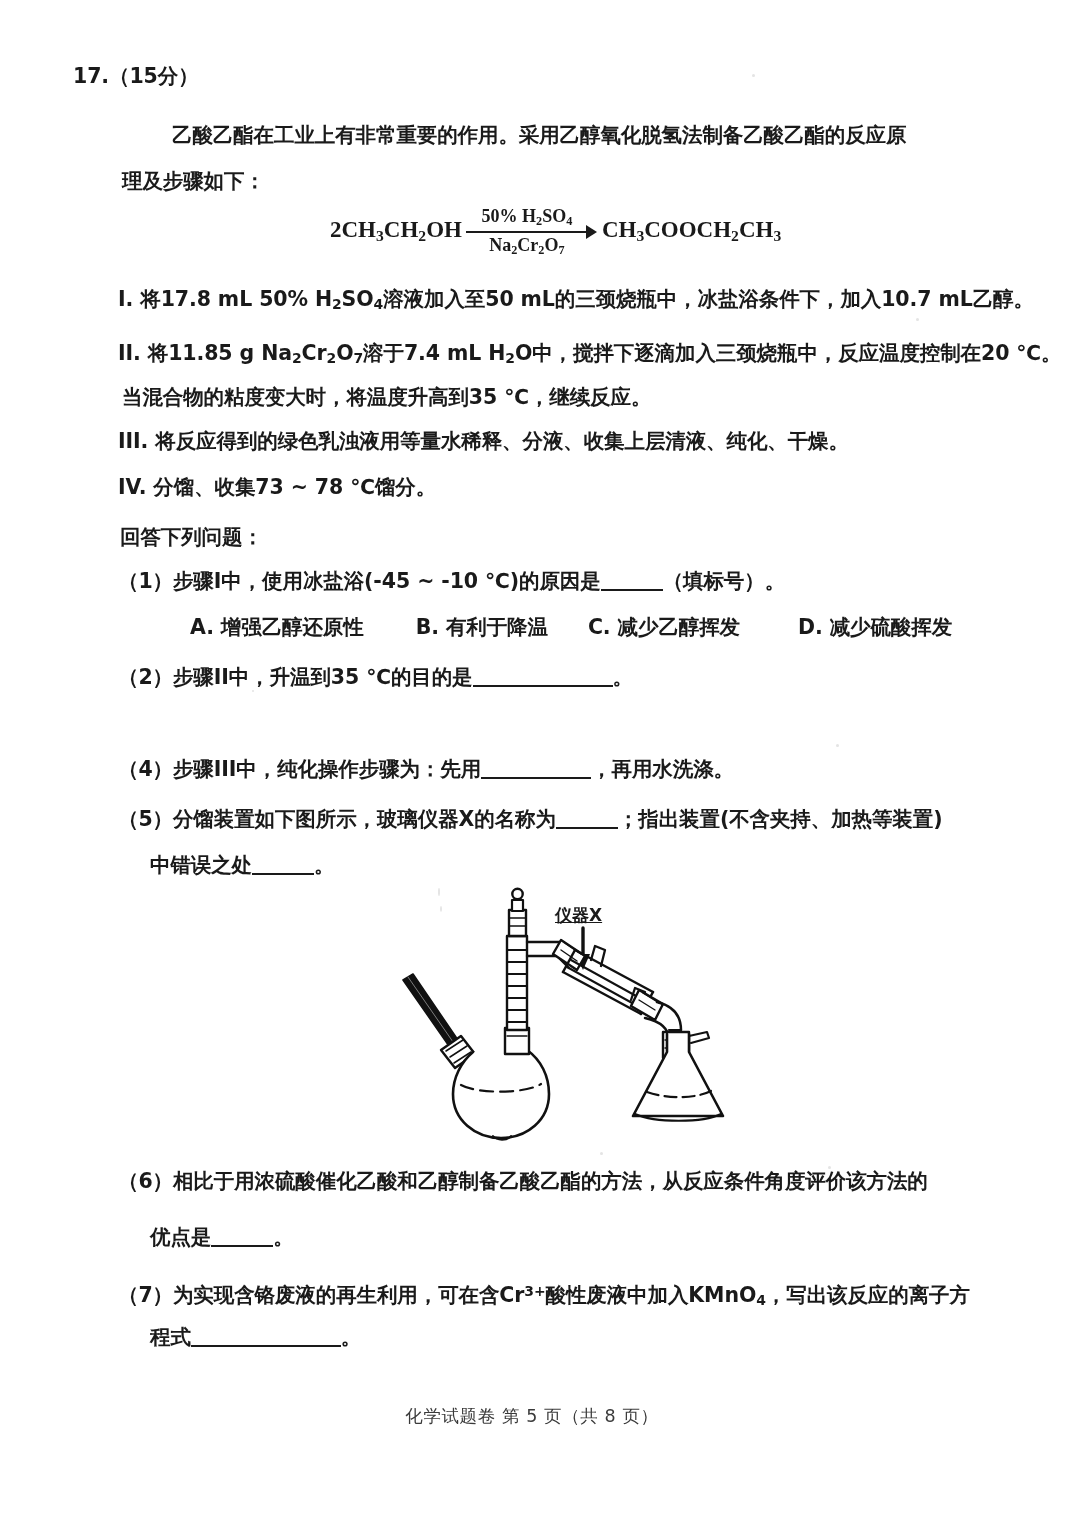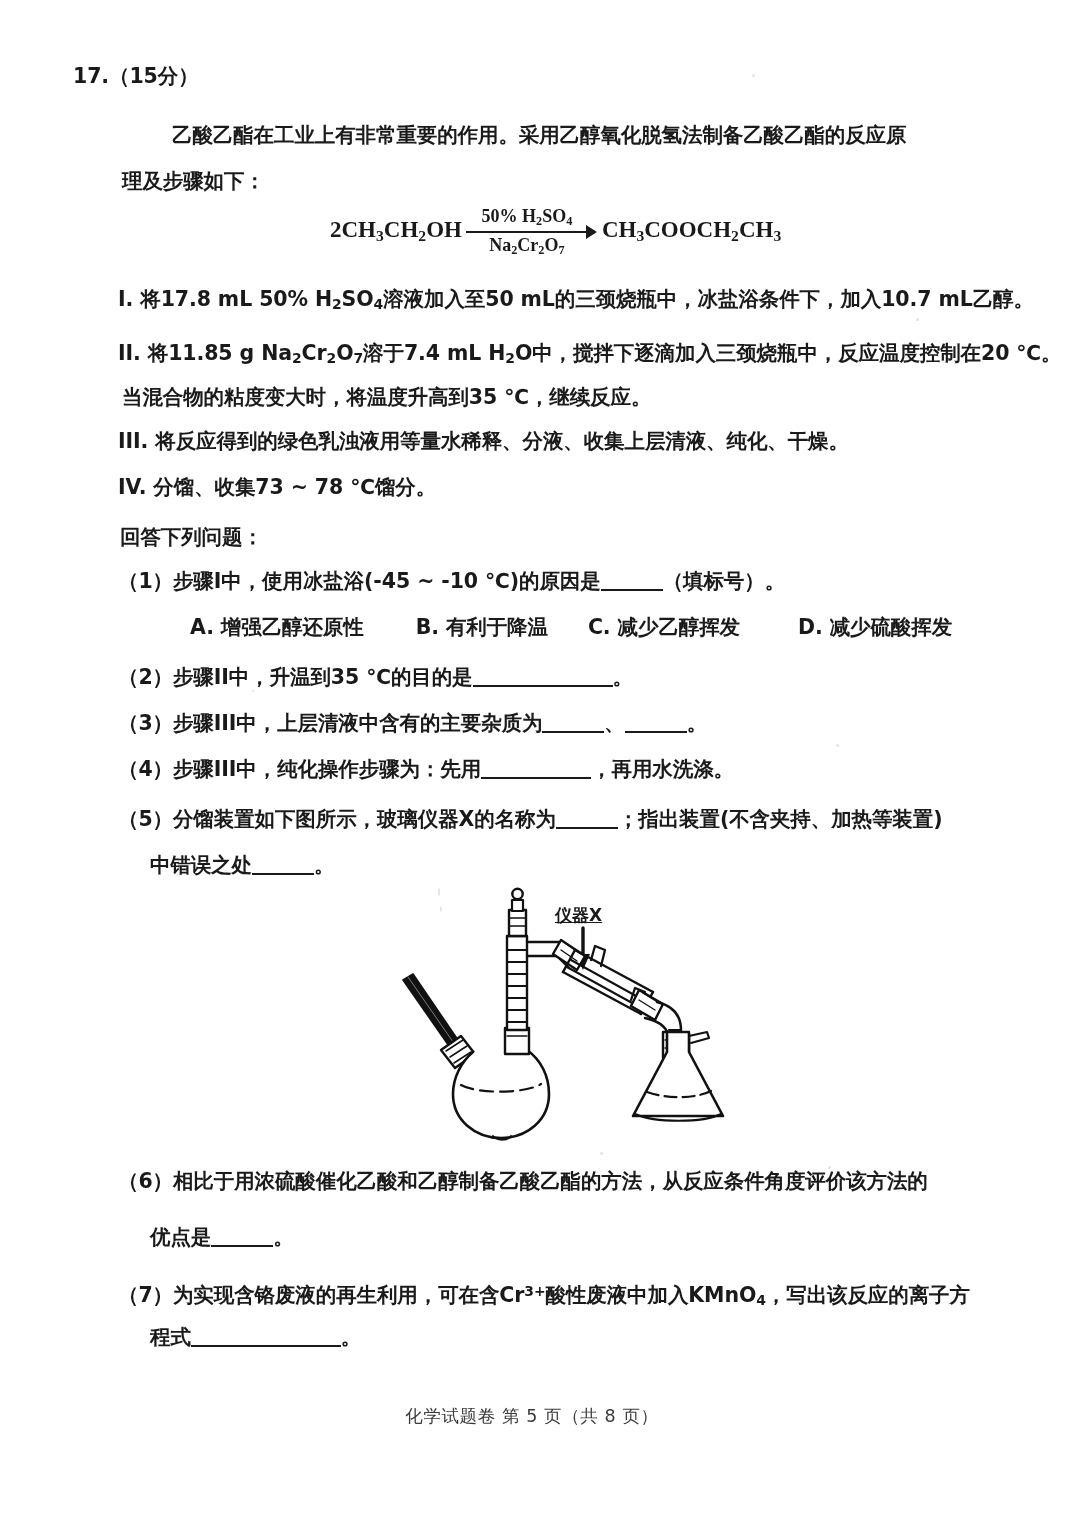--- a/index.html
+++ b/index.html
@@ -217,23 +217,20 @@
   </div>
 
   <div class="para body-text opts">
     <span class="opt">A. 增强乙醇还原性</span><span class="opt-gap-1"></span><span class="opt">B. 有利于降温</span><span class="opt-gap-2"></span><span class="opt">C. 减少乙醇挥发</span><span class="opt-gap-3"></span><span class="opt">D. 减少硫酸挥发</span>
   </div>
 
   <div class="para body-text q2">
     <span>（2）步骤II中，升温到35 ℃的目的是</span><span class="blank bl-lg"></span><span>。</span>
   </div>
 
-  <div class="para body-text q3">
-    <span>（3）步骤III中，上层清液中含有的主要杂质为</span><span class="blank bl-sm"></span><span>、</span><span class="blank bl-sm"></span><span>。</span>
-  </div>
 
   <div class="para body-text q4">
     <span>（4）步骤III中，纯化操作步骤为：先用</span><span class="blank bl-md"></span><span>，再用水洗涤。</span>
   </div>
 
   <div class="para body-text q5a">
     <span>（5）分馏装置如下图所示，玻璃仪器X的名称为</span><span class="blank bl-sm"></span><span>；指出装置(不含夹持、加热等装置)</span>
   </div>
   <div class="para body-text q5b">
     <span>中错误之处</span><span class="blank bl-sm"></span><span>。</span>

